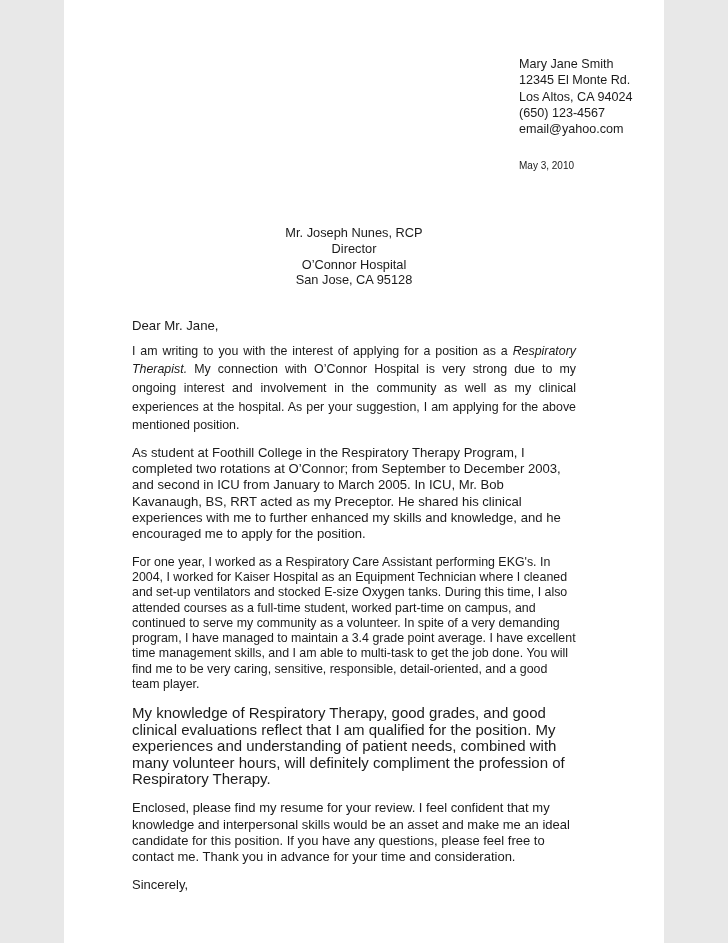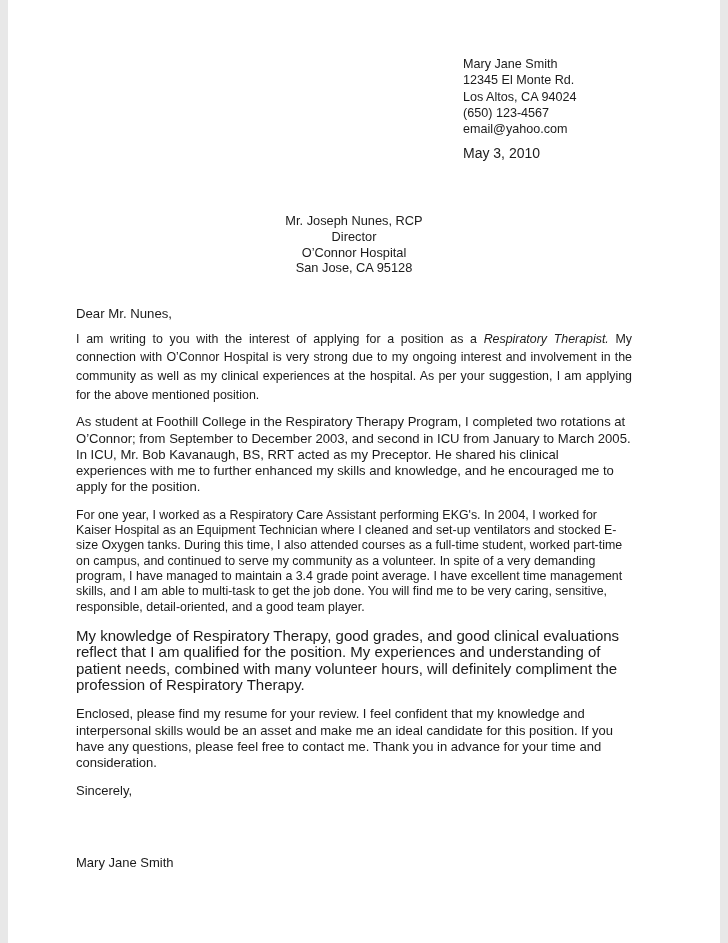--- a/index.html
+++ b/index.html
@@ -1,28 +1,28 @@
 <!DOCTYPE html>
 <html><head>
 <meta charset="utf-8">
 <style>
   html, body { margin: 0; padding: 0; background: #e8e8e8; }
   .page {
-    width: 712px;
+    width: 600px;
     height: 943px;
     margin: 0 auto;
     background: #ffffff;
     color: #1b1b1b;
     font-family: "Liberation Sans", sans-serif;
     box-sizing: border-box;
     padding: 56px 88px 0 68px;
     overflow: hidden;
   }
   .sender-block { margin-left: 387px; font-size: 12.6px; line-height: 16.3px; }
-  .date-line    { margin-left: 387px; margin-top: 8px; font-size: 14px; line-height: 17px; }
+  .date-line    { margin-left: 387px; margin-top: 20px; font-size: 10px; line-height: 17px; }
   .recipient-block { margin-top: 51px; font-size: 12.8px; line-height: 15.6px; text-align: center; }
   .salutation   { margin-top: 30px; font-size: 13.2px; line-height: 16px; }
   .para         { margin: 0; }
   .p1 { margin-top: 8px;  font-size: 12.4px; line-height: 18.6px; text-align: justify; }
   .p1 .accent-italic { font-style: italic; }
   .p2 { margin-top: 10px; font-size: 13.1px; line-height: 16.3px; }
   .p3 { margin-top: 12px; font-size: 12.4px; line-height: 15.3px; }
   .p4 { margin-top: 13px; font-size: 15px; line-height: 16.4px; }
   .p5 { margin-top: 13px; font-size: 13px;   line-height: 16.2px; }
   .valediction { margin-top: 12px; font-size: 13px; line-height: 16px; }
@@ -44,21 +44,21 @@
 
   <div class="date-line">May 3, 2010</div>
 
   <div class="recipient-block">
     <div class="addr-line">Mr. Joseph Nunes, RCP</div>
     <div class="addr-line">Director</div>
     <div class="addr-line">O’Connor Hospital</div>
     <div class="addr-line">San Jose, CA 95128</div>
   </div>
 
-  <div class="salutation">Dear Mr. Nunes,</div>
+  <div class="salutation">Dear Mr. Jane,</div>
 
   <p class="para p1"><span>I am writing to you with the interest of applying for a position as a </span><span class="accent-italic">Respiratory Therapist.</span><span> My connection with O’Connor Hospital is very strong due to my ongoing interest and involvement in the community as well as my clinical experiences at the hospital. As per your suggestion, I am applying for the above mentioned position.</span></p>
 
   <p class="para p2">As student at Foothill College in the Respiratory Therapy Program, I completed two rotations at O’Connor; from September to December 2003, and second in ICU from January to March 2005. In ICU, Mr. Bob Kavanaugh, BS, RRT acted as my Preceptor. He shared his clinical experiences with me to further enhanced my skills and knowledge, and he encouraged me to apply for the position.</p>
 
   <p class="para p3">For one year, I worked as a Respiratory Care Assistant performing EKG's. In 2004, I worked for Kaiser Hospital as an Equipment Technician where I cleaned and set-up ventilators and stocked E-size Oxygen tanks. During this time, I also attended courses as a full-time student, worked part-time on campus, and continued to serve my community as a volunteer. In spite of a very demanding program, I have managed to maintain a 3.4 grade point average. I have excellent time management skills, and I am able to multi-task to get the job done. You will find me to be very caring, sensitive, responsible, detail-oriented, and a good team player.</p>
 
   <p class="para p4">My knowledge of Respiratory Therapy, good grades, and good clinical evaluations reflect that I am qualified for the position. My experiences and understanding of patient needs, combined with many volunteer hours, will definitely compliment the profession of Respiratory Therapy.</p>
 
   <p class="para p5">Enclosed, please find my resume for your review. I feel confident that my knowledge and interpersonal skills would be an asset and make me an ideal candidate for this position. If you have any questions, please feel free to contact me. Thank you in advance for your time and consideration.</p>

